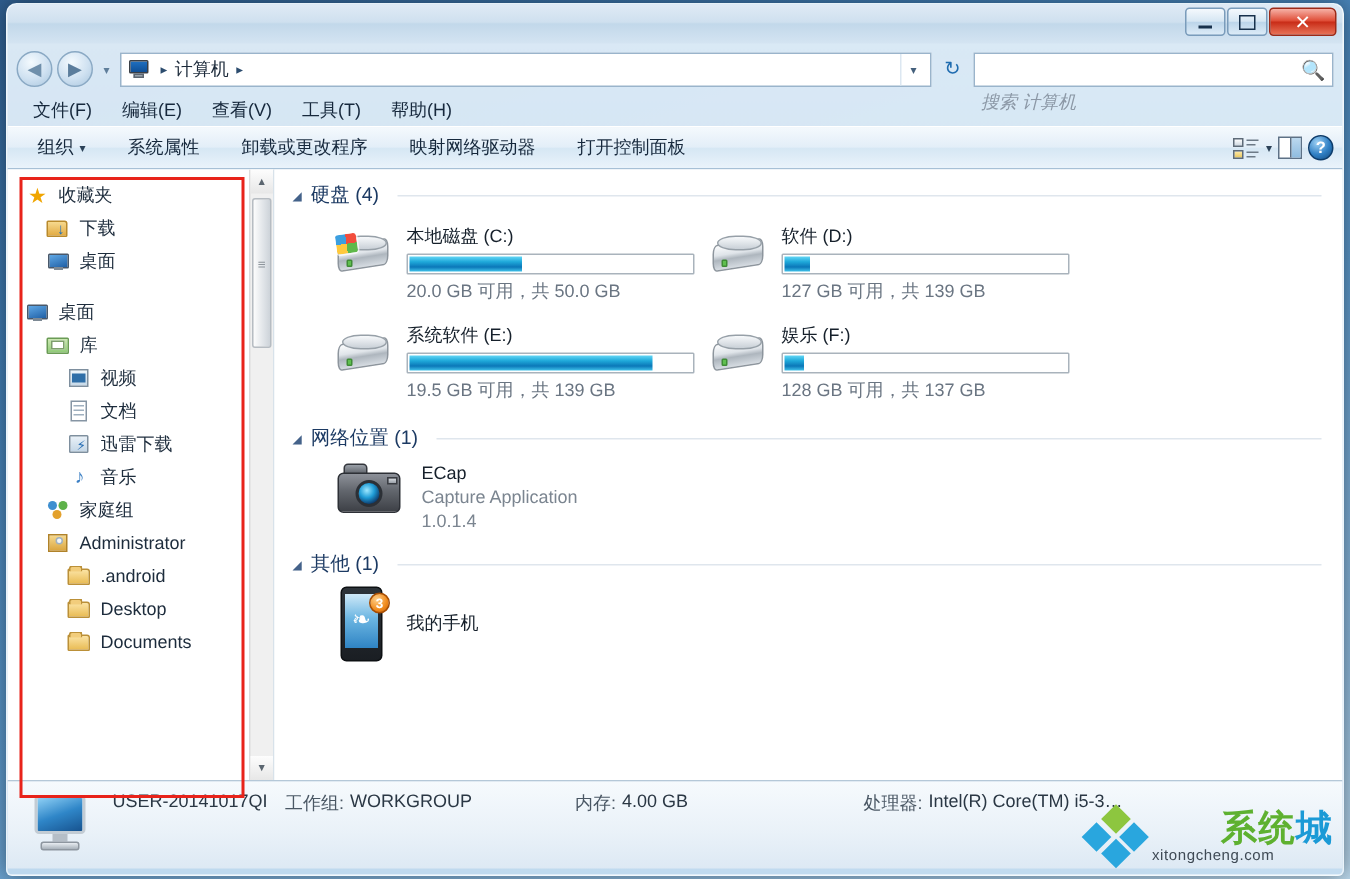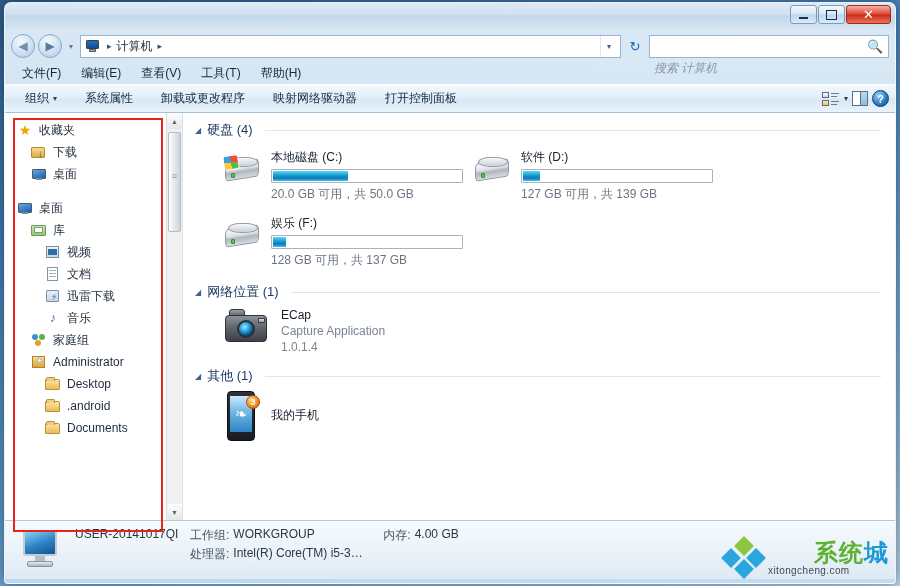--- a/index.html
+++ b/index.html
@@ -354,21 +354,21 @@
   }
   .pcicon { width:46px; height:44px; position:relative; flex:none; margin-right:10px; margin-top:1px; }
   .pcicon .scr {
     position:absolute; left:4px; top:2px; width:34px; height:26px;
     background:linear-gradient(160deg,#8fd0f5 0%, #2f86c8 50%, #17538f 100%);
     border:2px solid #c3ccd4; border-radius:3px;
   }
   .pcicon .nk { position:absolute; left:16px; top:28px; width:10px; height:5px; background:#b5bec7; }
   .pcicon .bs { position:absolute; left:8px; top:33px; width:26px; height:6px;
     background:linear-gradient(180deg,#e7ecf1,#a8b2bb); border:1px solid #8d969f; border-radius:2px;}
-  .dtext { display:flex; flex-direction:column; gap:2px; font-size:12px; color:#2a3744; }
+  .dtext { display:flex; gap:2px; font-size:12px; color:#2a3744; }
   .dline { display:flex; gap:0; }
   .dcell { white-space:nowrap; }
   .dcell.k { color:#4a5764; }
   .dcell.v { color:#2a3744; }
   .dc1 { width: 115px; }
 
   
   .watermark {
     position:absolute; right:6px; bottom:2px;
     display:flex; align-items:center; gap:4px;
@@ -553,28 +553,28 @@
               <i class="f"></i>
               <i class="h"></i>
             </span>
           <span>Administrator</span>
         </div>
 
         <div class="navitem ind2">
           <span class="nicon">
               <i class="i-folder"></i>
             </span>
-          <span>Desktop</span>
+          <span>.android</span>
         </div>
 
         <div class="navitem ind2">
           <span class="nicon">
               <i class="i-folder"></i>
             </span>
-          <span>.android</span>
+          <span>Desktop</span>
         </div>
 
         <div class="navitem ind2">
           <span class="nicon">
               <i class="i-folder"></i>
             </span>
           <span>Documents</span>
         </div>
 
       </div>
@@ -620,20 +620,34 @@
           </div>
           <div class="dinfo">
             <div class="dname">软件 (D:)</div>
             <div class="dbar">
               <div class="fill" id="bar1" style="width:9%"></div>
             </div>
             <div class="dsize">127 GB 可用，共 139 GB</div>
           </div>
         </div>
 
+        <div class="drive">
+          <div class="dicon">
+            <div class="body3d"></div>
+              <div class="top3d"></div>
+              <div class="led"></div>
+          </div>
+          <div class="dinfo">
+            <div class="dname">系统软件 (E:)</div>
+            <div class="dbar">
+              <div class="fill" id="bar2" style="width:86%"></div>
+            </div>
+            <div class="dsize">19.5 GB 可用，共 139 GB</div>
+          </div>
+        </div>
 
         <div class="drive">
           <div class="dicon">
             <div class="body3d"></div>
               <div class="top3d"></div>
               <div class="led"></div>
           </div>
           <div class="dinfo">
             <div class="dname">娱乐 (F:)</div>
             <div class="dbar">

